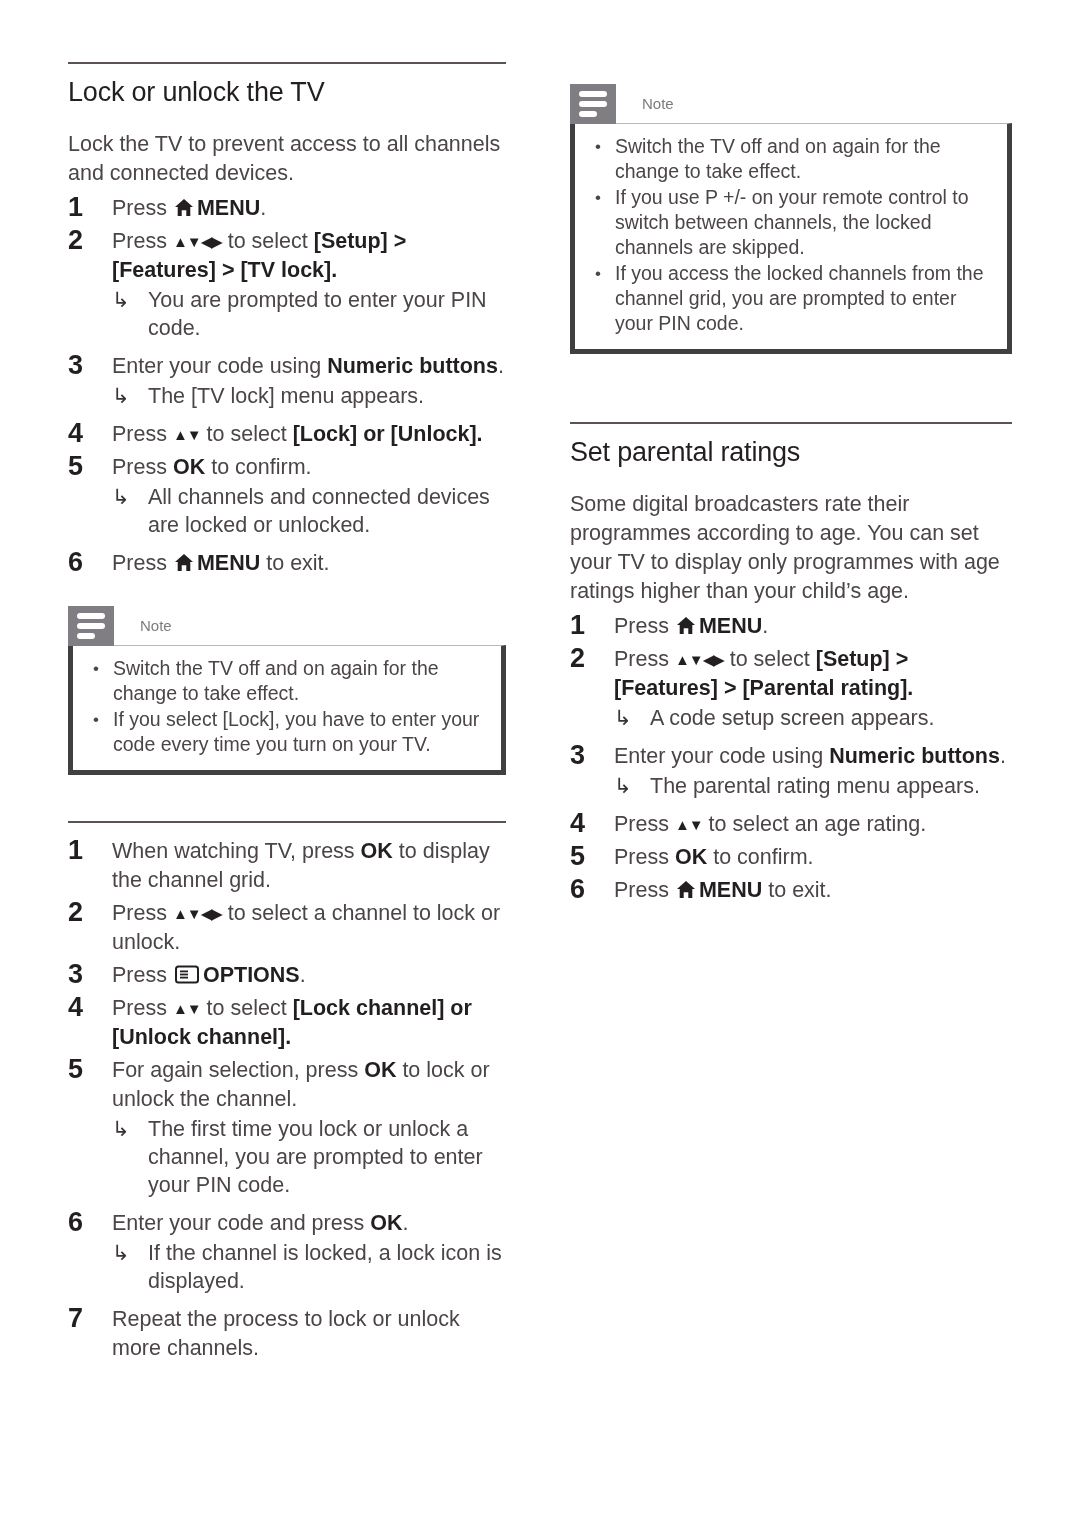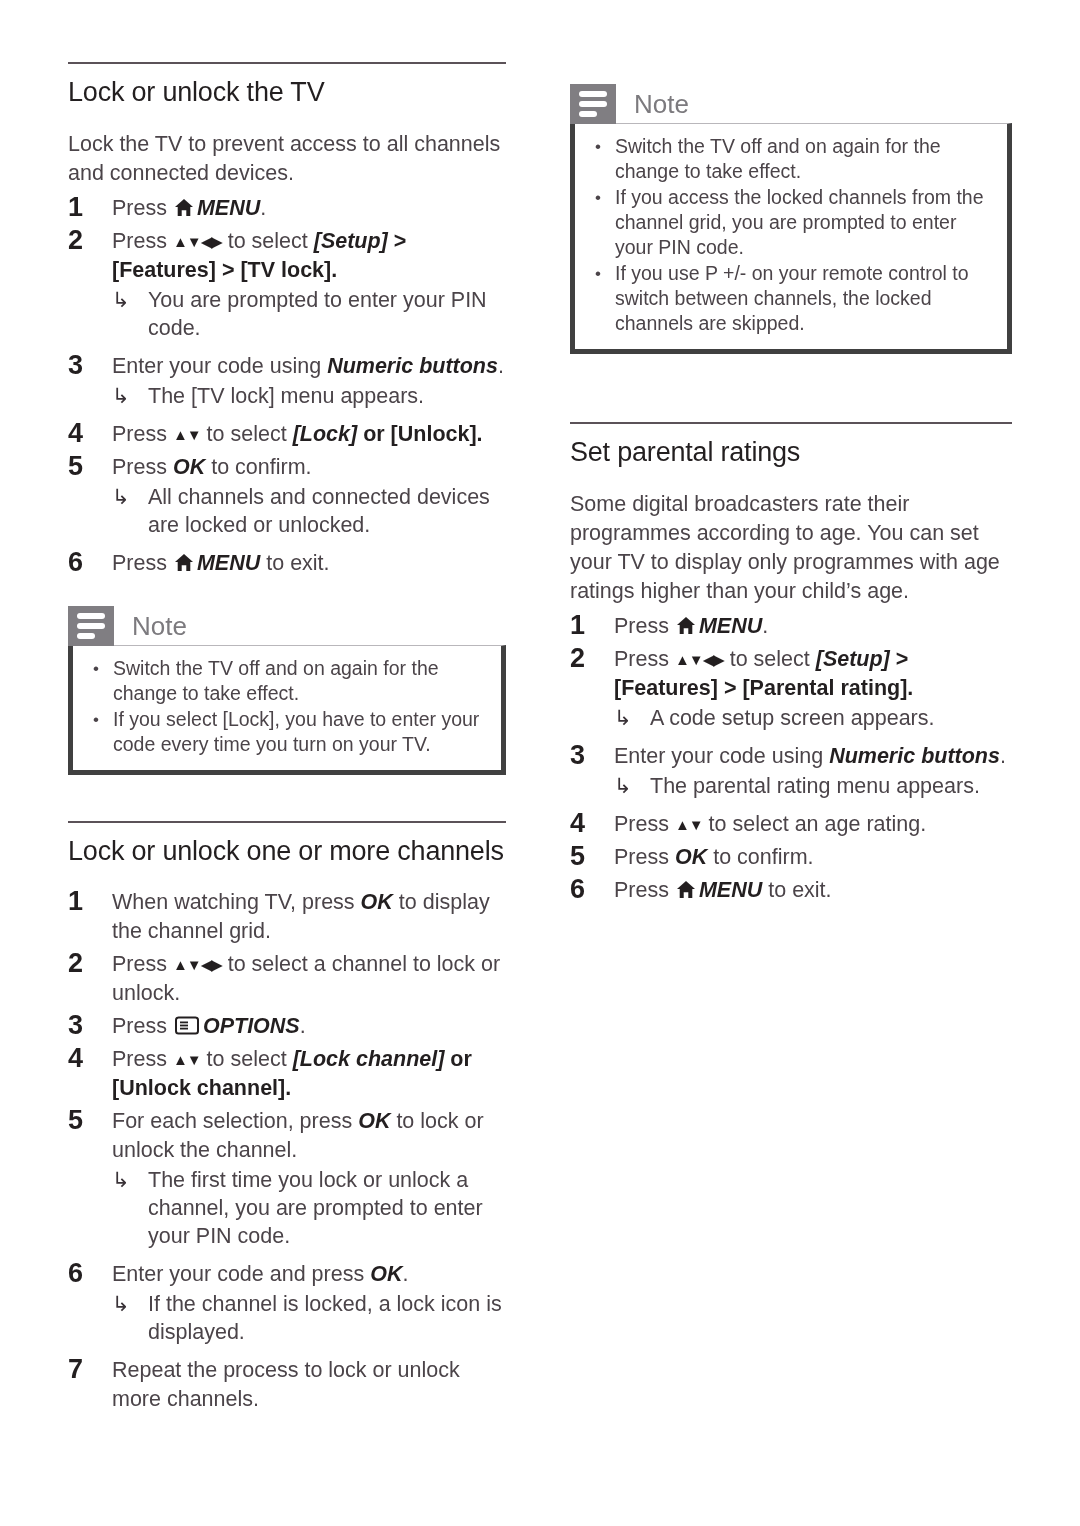--- a/index.html
+++ b/index.html
@@ -86,21 +86,21 @@
   }
   ul.results > li .arr{
     position:absolute;
     left:0;top:0;
     width:28px;
     color:#3a3338;
     font-size:21px;
     line-height:28px;
   }
 
-  b,strong{color:#231f20;font-weight:bold;font-style:italic;}
+  b,strong{color:#231f20;font-weight:bold;}
   .kw{color:#231f20;font-weight:bold;}
 
   
   .note{
     position:relative;
     margin:28px 0 0 0;
   }
   .note-head{
     display:flex;
     align-items:stretch;
@@ -119,23 +119,23 @@
   .note-icon i{
     display:block;
     height:6px;
     background:#ffffff;
     border-radius:3px;
   }
   .note-icon i:nth-child(1){width:28px;}
   .note-icon i:nth-child(2){width:28px;}
   .note-icon i:nth-child(3){width:18px;margin-right:10px;}
   .note-title{
-    font-size:26px;
+    font-size:15px;
     color:#7c7a7e;
-    padding-left:18px;
+    padding-left:26px;
     line-height:40px;
   }
   .note-body{
     border:5px solid #404040;
     border-top:1px solid #b9b7bb;
     padding:10px 14px 12px 14px;
     margin-top:-1px;
   }
   .note-body ul{
     list-style:none;
@@ -252,21 +252,20 @@
           <ul>
             <li>Switch the TV off and on again for the change to take effect.</li>
             <li>If you select [Lock], you have to enter your code every time you turn on your TV.</li>
           </ul>
         </div>
       </div>
     </div>
 
     <div class="section" style="margin-top:46px;">
       <div class="rule"></div>
-      <h2 class="heading">Lock or unlock one or more channels</h2>
 
       <ol class="steps">
 
         <li>
           <span class="num">1</span>
           <span><span>When watching TV, press </span><b class="kw">OK</b><span> to display the channel grid.</span></span>
         </li>
 
         <li>
           <span class="num">2</span>
@@ -283,21 +282,21 @@
               </svg><b class="kw">OPTIONS</b><span>.</span></span>
         </li>
 
         <li>
           <span class="num">4</span>
           <span><span>Press </span><b class="nav-ico">▲▼</b><span> to select </span><b class="kw">[Lock channel]</b><span class="kw"> or [Unlock channel].</span></span>
         </li>
 
         <li>
           <span class="num">5</span>
-          <span><span>For each selection, press </span><b class="kw">OK</b><span> to lock or unlock the channel.</span></span>
+          <span><span>For again selection, press </span><b class="kw">OK</b><span> to lock or unlock the channel.</span></span>
           <ul class="results">
             <li><span class="arr">↳</span><span>The first time you lock or unlock a channel, you are prompted to enter your PIN code.</span></li>
           </ul>
         </li>
 
         <li class="gap">
           <span class="num">6</span>
           <span><span>Enter your code and press </span><b class="kw">OK</b><span>.</span></span>
           <ul class="results">
             <li><span class="arr">↳</span><span>If the channel is locked, a lock icon is displayed.</span></li>
@@ -319,22 +318,22 @@
         <div class="note-icon">
             <i></i>
             <i></i>
             <i></i>
           </div>
         <div class="note-title">Note</div>
       </div>
       <div class="note-body">
         <ul>
           <li>Switch the TV off and on again for the change to take effect.</li>
+          <li>If you use P +/- on your remote control to switch between channels, the locked channels are skipped.</li>
           <li>If you access the locked channels from the channel grid, you are prompted to enter your PIN code.</li>
-          <li>If you use P +/- on your remote control to switch between channels, the locked channels are skipped.</li>
         </ul>
       </div>
     </div>
 
     <div class="section" style="margin-top:68px;">
       <div class="rule"></div>
       <h2 class="heading">Set parental ratings</h2>
       <p class="intro">Some digital broadcasters rate their programmes according to age. You can set your TV to display only programmes with age ratings higher than your child’s age.</p>
 
       <ol class="steps">

